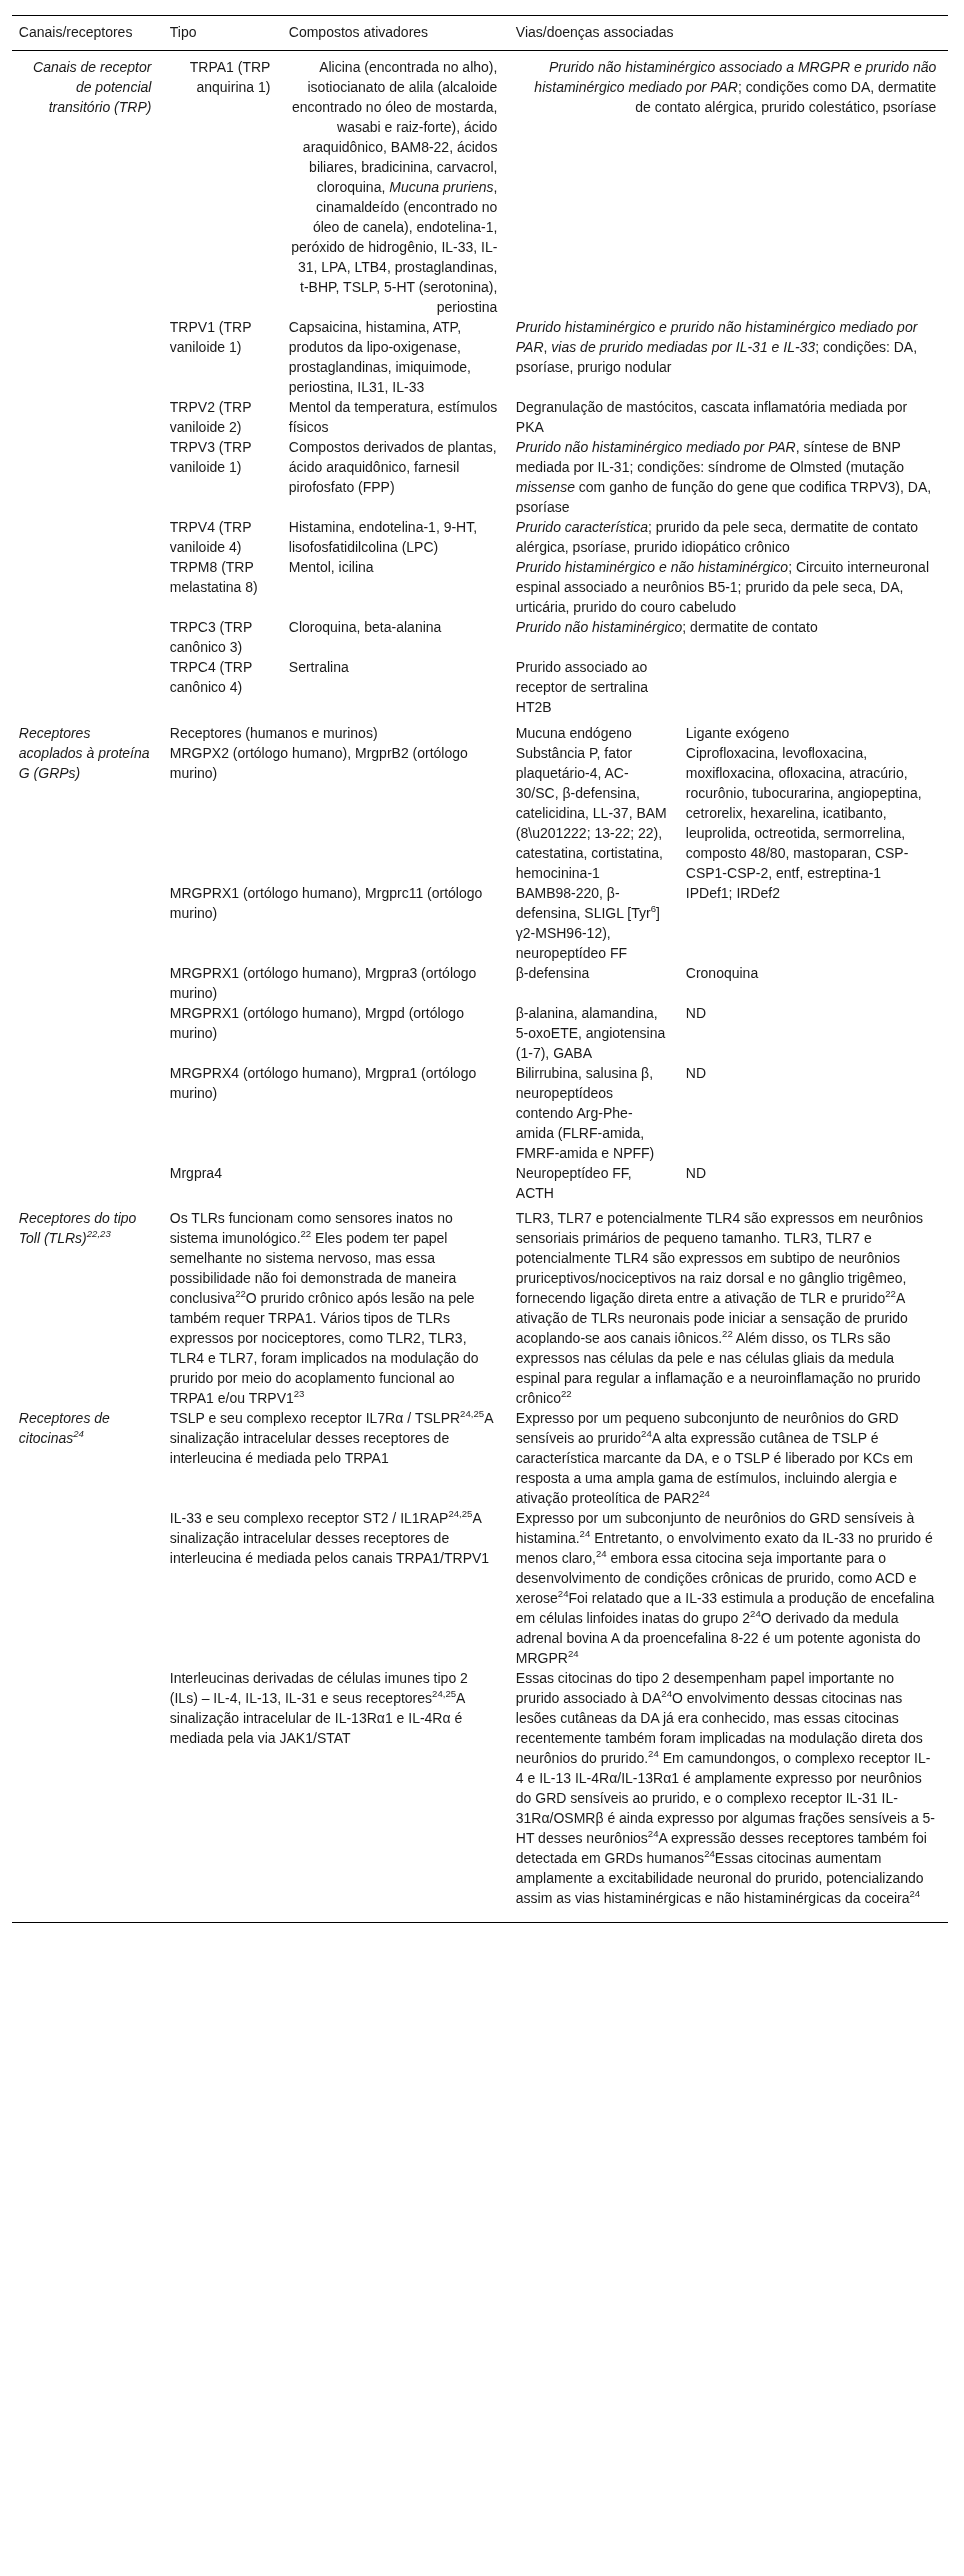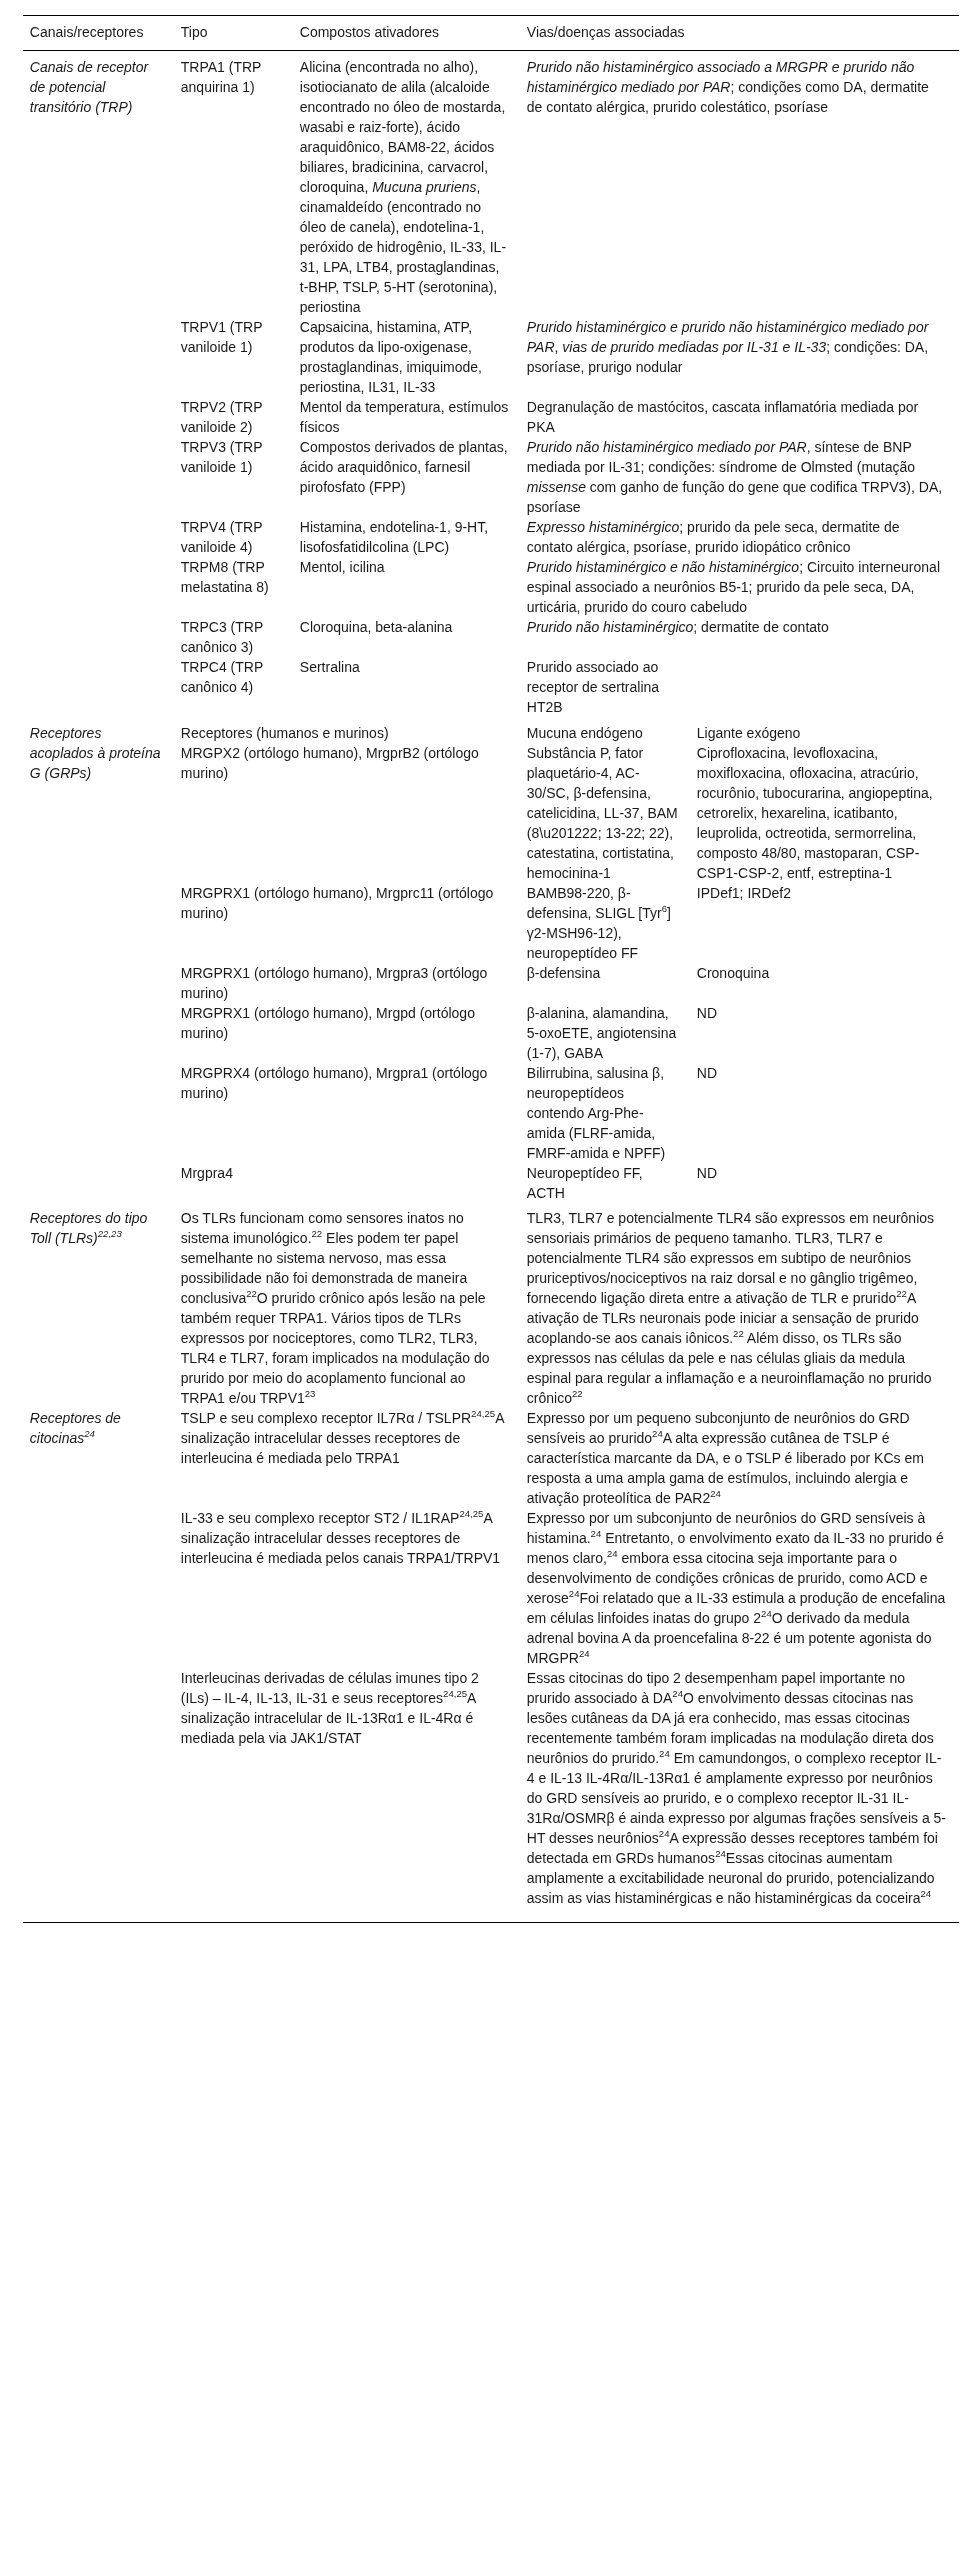--- a/index.html
+++ b/index.html
@@ -8,21 +8,21 @@
       height: 2576px;
       position: relative;
       font-family: "Liberation Sans", sans-serif;
       font-size: 14px;
       line-height: 20px;
       color: #1a1a1a;
       overflow: hidden;
     }
     table.tbl {
       position: absolute;
-      left: 23px;
+      left: 12px;
       top: 14.5px;
       width: 936px;
       border-collapse: collapse;
       table-layout: fixed;
       border-top: 1px solid #000;
       border-bottom: 1px solid #000;
     }
     col.c1 { width: 151px; }
     col.c2 { width: 119px; }
     col.c3 { width: 227px; }
@@ -32,21 +32,21 @@
       text-align: left;
       vertical-align: top;
       padding: 0 11.6px 0 6.8px;
       font-weight: normal;
     }
     thead th {
       padding-top: 6.8px;
       padding-bottom: 7.7px;
       border-bottom: 1.9px solid #000;
     }
-    tbody tr:first-child td { padding-top: 5.8px; }
+    tbody tr:first-child td { padding-top: 5.8px; text-align: right; }
     td.grp { font-style: italic; }
     .it { font-style: italic; }
     sup { font-size: 9.6px; line-height: 0; vertical-align: 5.8px; }
     tr.gap td { padding-top: 5.8px; }
     tr.last td { padding-bottom: 13.5px; }
   </style>
 </head>
 <body>
 
 <table class="tbl">
@@ -84,21 +84,21 @@
       <td colspan="2">Degranulação de mastócitos, cascata inflamatória mediada por PKA</td>
     </tr>
     <tr>
       <td>TRPV3 (TRP vaniloide 1)</td>
       <td>Compostos derivados de plantas, ácido araquidônico, farnesil pirofosfato (FPP)</td>
       <td colspan="2"><span class="it">Prurido não histaminérgico mediado por PAR</span><span>, síntese de BNP mediada por IL-31; condições: síndrome de Olmsted (mutação </span><span class="it">missense</span><span> com ganho de função do gene que codifica TRPV3), DA, psoríase</span></td>
     </tr>
     <tr>
       <td>TRPV4 (TRP vaniloide 4)</td>
       <td>Histamina, endotelina-1, 9-HT, lisofosfatidilcolina (LPC)</td>
-      <td colspan="2"><span class="it">Expresso histaminérgico</span><span>; prurido da pele seca, dermatite de contato alérgica, psoríase, prurido idiopático crônico</span></td>
+      <td colspan="2"><span class="it">Prurido característica</span><span>; prurido da pele seca, dermatite de contato alérgica, psoríase, prurido idiopático crônico</span></td>
     </tr>
     <tr>
       <td>TRPM8 (TRP melastatina 8)</td>
       <td>Mentol, icilina</td>
       <td colspan="2"><span class="it">Prurido histaminérgico e não histaminérgico</span><span>; Circuito interneuronal espinal associado a neurônios B5-1; prurido da pele seca, DA, urticária, prurido do couro cabeludo</span></td>
     </tr>
     <tr>
       <td>TRPC3 (TRP canônico 3)</td>
       <td>Cloroquina, beta-alanina</td>
       <td colspan="2"><span class="it">Prurido não histaminérgico</span><span>; dermatite de contato</span></td>

